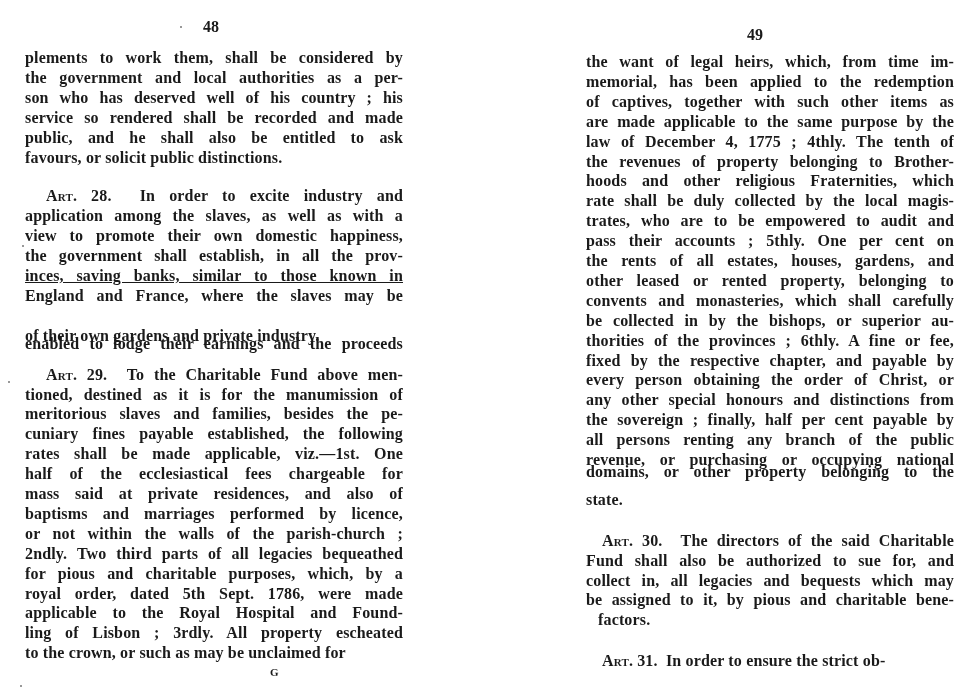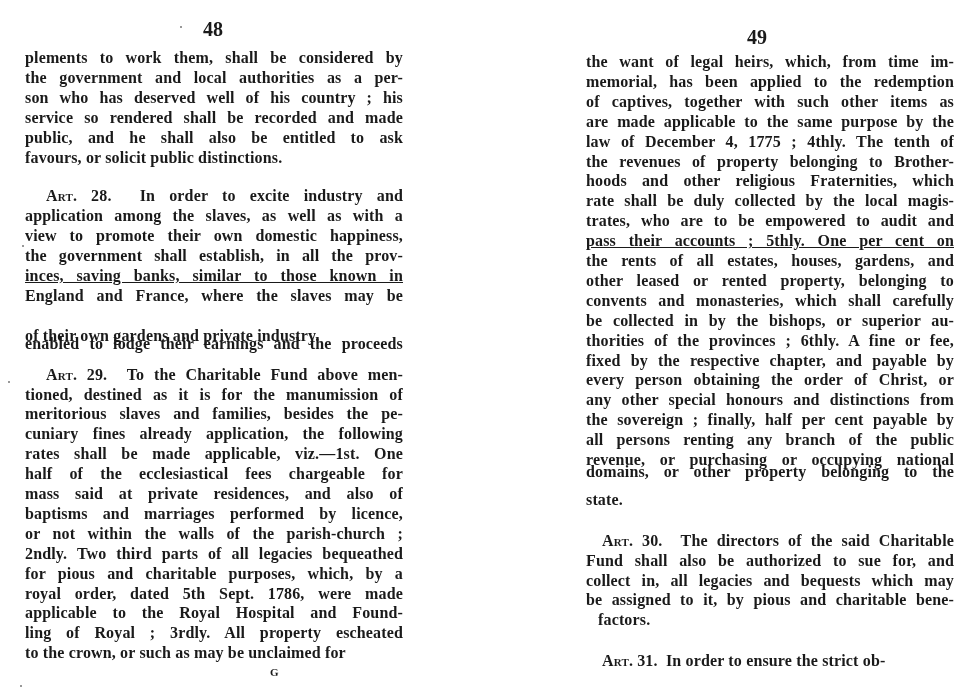--- a/index.html
+++ b/index.html
@@ -3,21 +3,21 @@
   <meta charset="utf-8">
   <style>
     html, body { margin: 0; padding: 0; }
     body {
       width: 980px; height: 700px; background: #ffffff; position: relative; overflow: hidden;
       font-family: "Liberation Serif", "DejaVu Serif", serif; color: #1a1a1a;
     }
     .page { position: absolute; top: 0; height: 700px; }
     .page.left { left: 0; width: 490px; }
     .page.right { left: 490px; width: 490px; }
-    .pnum { position: absolute; font-size: 20px; font-weight: bold; }
+    .pnum { position: absolute; font-size: 16px; font-weight: bold; }
     .left .pnum { left: 203px; top: 18px; }
     .right .pnum { left: 257px; top: 26px; }
     .line {
       position: absolute; font-size: 16px; font-weight: bold; white-space: nowrap;
       letter-spacing: 0.15px; text-align: justify; text-align-last: justify; line-height: 20px;
     }
     .left .line { left: 25px; width: 378px; }
     .right .line { left: 96px; width: 368px; }
     .line.last { text-align-last: left; }
     .line.indent-l { left: 46px !important; width: 357px !important; }
@@ -47,50 +47,50 @@
         <div class="line" style="top: 246.1px;"><span>the government shall establish, in all the prov-</span></div>
         <div class="line" style="top: 266px; text-decoration: underline;"><span>inces, saving banks, similar to those known in</span></div>
         <div class="line" style="top: 285.9px;"><span>England and France, where the slaves may be</span></div>
         <div class="line" style="top: 305.8px; margin-top: 28px;"><span>enabled to lodge their earnings and the proceeds</span></div>
         <div class="line last" style="top: 325.7px;"><span>of their own gardens and private industry.</span></div>
       </div>
       <div>
         <div class="line indent-l" style="top: 364.6px;"><span class="sc">Art. 29.</span>&nbsp;&nbsp;<span>To the Charitable Fund above men-</span></div>
         <div class="line" style="top: 384.5px;"><span>tioned, destined as it is for the manumission of</span></div>
         <div class="line" style="top: 404.4px;"><span>meritorious slaves and families, besides the pe-</span></div>
-        <div class="line" style="top: 424.3px;"><span>cuniary fines already application, the following</span></div>
+        <div class="line" style="top: 424.3px;"><span>cuniary fines payable established, the following</span></div>
         <div class="line" style="top: 444.2px;"><span>rates shall be made applicable, viz.—1st. One</span></div>
         <div class="line" style="top: 464.1px;"><span>half of the ecclesiastical fees chargeable for</span></div>
         <div class="line" style="top: 484px;"><span>mass said at private residences, and also of</span></div>
         <div class="line" style="top: 503.9px;"><span>baptisms and marriages performed by licence,</span></div>
         <div class="line" style="top: 523.8px;"><span>or not within the walls of the parish-church ;</span></div>
         <div class="line" style="top: 543.7px;"><span>2ndly. Two third parts of all legacies bequeathed</span></div>
         <div class="line" style="top: 563.6px;"><span>for pious and charitable purposes, which, by a</span></div>
         <div class="line" style="top: 583.5px;"><span>royal order, dated 5th Sept. 1786, were made</span></div>
         <div class="line" style="top: 603.4px;"><span>applicable to the Royal Hospital and Found-</span></div>
-        <div class="line" style="top: 623.3px;"><span>ling of Royal ; 3rdly. All property escheated</span></div>
+        <div class="line" style="top: 623.3px;"><span>ling of Lisbon ; 3rdly. All property escheated</span></div>
         <div class="line last" style="top: 643.2px;"><span>to the crown, or such as may be unclaimed for</span></div>
       </div>
     </div>
 </div>
 
 <div class="page right">
   <div class="pnum">49</div>
   <div id="right-body">
       <div>
         <div class="line" style="top: 52px;"><span>the want of legal heirs, which, from time im-</span></div>
         <div class="line" style="top: 71.9px;"><span>memorial, has been applied to the redemption</span></div>
         <div class="line" style="top: 91.8px;"><span>of captives, together with such other items as</span></div>
         <div class="line" style="top: 111.7px;"><span>are made applicable to the same purpose by the</span></div>
         <div class="line" style="top: 131.6px;"><span>law of December 4, 1775 ; 4thly. The tenth of</span></div>
         <div class="line" style="top: 151.5px;"><span>the revenues of property belonging to Brother-</span></div>
         <div class="line" style="top: 171.4px;"><span>hoods and other religious Fraternities, which</span></div>
         <div class="line" style="top: 191.3px;"><span>rate shall be duly collected by the local magis-</span></div>
         <div class="line" style="top: 211.2px;"><span>trates, who are to be empowered to audit and</span></div>
-        <div class="line" style="top: 231.1px; text-decoration: underline;"><span>pass their accounts ; 5thly. One per cent on</span></div>
+        <div class="line" style="top: 231.1px;"><span>pass their accounts ; 5thly. One per cent on</span></div>
         <div class="line" style="top: 251px;"><span>the rents of all estates, houses, gardens, and</span></div>
         <div class="line" style="top: 270.9px;"><span>other leased or rented property, belonging to</span></div>
         <div class="line" style="top: 290.8px;"><span>convents and monasteries, which shall carefully</span></div>
         <div class="line" style="top: 310.7px;"><span>be collected in by the bishops, or superior au-</span></div>
         <div class="line" style="top: 330.6px;"><span>thorities of the provinces ; 6thly. A fine or fee,</span></div>
         <div class="line" style="top: 350.5px;"><span>fixed by the respective chapter, and payable by</span></div>
         <div class="line" style="top: 370.4px;"><span>every person obtaining the order of Christ, or</span></div>
         <div class="line" style="top: 390.3px;"><span>any other special honours and distinctions from</span></div>
         <div class="line" style="top: 410.2px;"><span>the sovereign ; finally, half per cent payable by</span></div>
         <div class="line" style="top: 430.1px;"><span>all persons renting any branch of the public</span></div>

